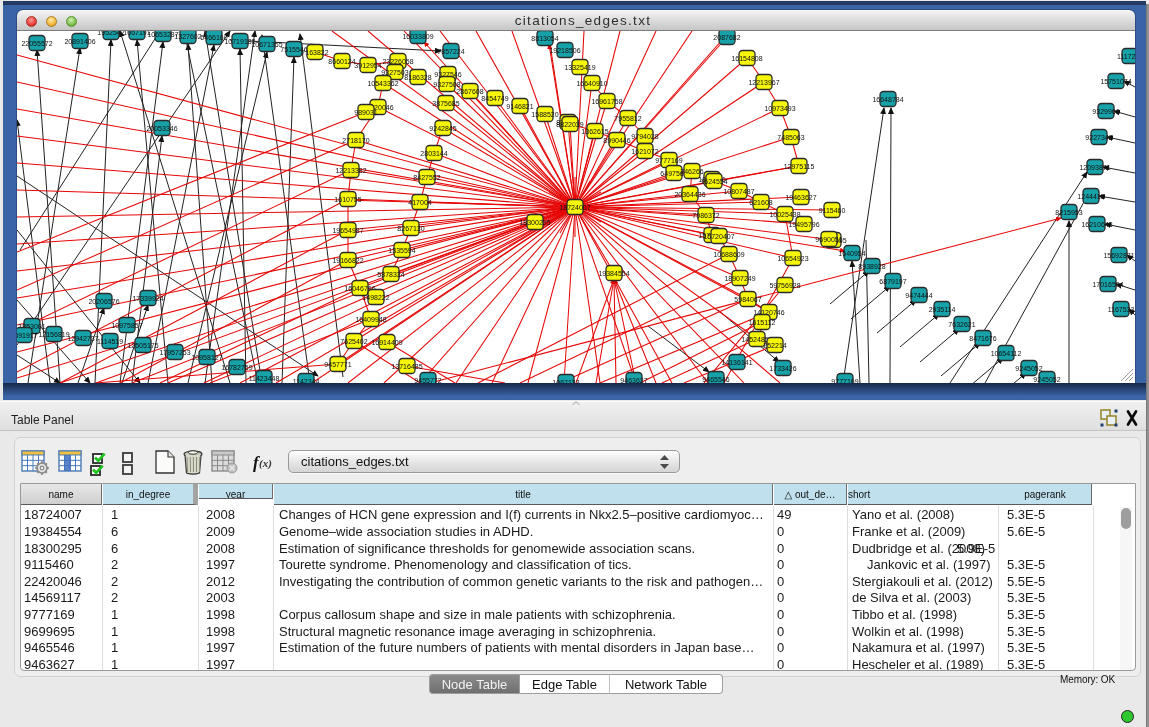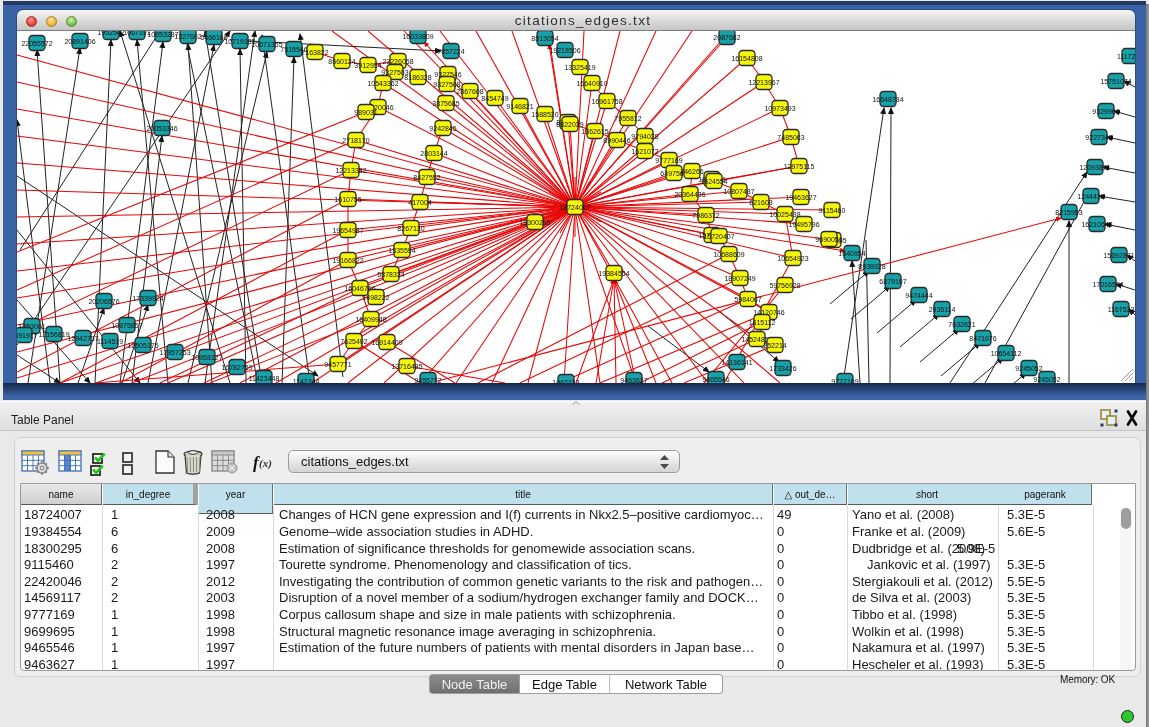--- a/index.html
+++ b/index.html
@@ -650,24 +650,24 @@
 <div class="combo">citations_edges.txt
  <svg width="11" height="14" viewBox="0 0 11 14" style="position:absolute;right:9px;top:4px">
  <path d="M5.5 0 L10 5 H1 z" fill="#4a4a4a"></path>
       <path d="M5.5 14 L10 9 H1 z" fill="#4a4a4a"></path>
     </svg>
 </div>
 <div class="tblwrap">
  <div class="thead">
       <div style="position:absolute;left:0px;top:0;width:81px;height:21px;background:linear-gradient(#e8e8e8,#cfcfcf);border-right:1px solid #6b6b6b;border-bottom:1px solid #5a5a5a;text-align:center;line-height:22px;overflow:hidden">name</div>
       <div style="position:absolute;left:82px;top:0;width:95px;height:21px;background:#bfe0ec;border-right:5px solid #a3a3a3;border-bottom:1px solid #5a5a5a;text-align:center;line-height:22px;overflow:hidden">in_degree</div>
-      <div style="position:absolute;left:178px;top:0;width:74px;height:30px;background:#bfe0ec;border-right:1px solid #6b6b6b;border-bottom:1px solid #5a5a5a;text-align:center;line-height:22px;overflow:hidden">year</div>
+      <div style="position:absolute;left:178px;top:0;width:74px;height:15px;background:#bfe0ec;border-right:1px solid #6b6b6b;border-bottom:1px solid #5a5a5a;text-align:center;line-height:22px;overflow:hidden">year</div>
       <div style="position:absolute;left:253px;top:0;width:499px;height:21px;background:#bfe0ec;border-right:1px solid #6b6b6b;border-bottom:1px solid #5a5a5a;text-align:center;line-height:22px;overflow:hidden">title</div>
       <div style="position:absolute;left:753px;top:0;width:73px;height:21px;background:#bfe0ec;border-right:1px solid #6b6b6b;border-bottom:1px solid #5a5a5a;text-align:center;line-height:22px;overflow:hidden">△ out_de…</div>
-      <div style="position:absolute;left:827px;top:0;width:164px;height:21px;background:#bfe0ec;border-right:6px solid #a21caf;border-bottom:1px solid #5a5a5a;text-align:center;line-height:22px;overflow:hidden">short</div>
+      <div style="position:absolute;left:827px;top:0;width:164px;height:21px;background:#bfe0ec;border-right:6px solid #a21caf;border-bottom:1px solid #5a5a5a;text-align:left;line-height:22px;overflow:hidden">short</div>
       <div style="position:absolute;left:978px;top:0;width:93px;height:21px;background:#bfe0ec;border-right:1px solid #6b6b6b;border-bottom:1px solid #5a5a5a;text-align:center;line-height:22px;overflow:hidden">pagerank</div>
     </div>
  <div style="position:absolute;left:81px;top:22px;width:1px;height:166px;background:#dcdcdc"></div>
     <div style="position:absolute;left:177px;top:22px;width:1px;height:166px;background:#dcdcdc"></div>
     <div style="position:absolute;left:252px;top:22px;width:1px;height:166px;background:#dcdcdc"></div>
     <div style="position:absolute;left:752px;top:22px;width:1px;height:166px;background:#dcdcdc"></div>
     <div style="position:absolute;left:826px;top:22px;width:1px;height:166px;background:#dcdcdc"></div>
     <div style="position:absolute;left:977px;top:22px;width:1px;height:166px;background:#dcdcdc"></div>
     <div style="position:absolute;left:1072px;top:22px;width:1px;height:166px;background:#dcdcdc"></div>
  <div style="position:absolute;top:23.4px;left:0;width:1116px;height:16.6px;line-height:16.6px">
@@ -712,21 +712,20 @@
       <div style="position:absolute;left:178px;width:75px;padding-left:7px;overflow:hidden;white-space:nowrap">2012</div>
       <div style="position:absolute;left:253px;width:500px;padding-left:5px;overflow:hidden;white-space:nowrap">Investigating the contribution of common genetic variants to the risk and pathogen…</div>
       <div style="position:absolute;left:753px;width:74px;padding-left:3px;overflow:hidden;white-space:nowrap">0</div>
       <div style="position:absolute;left:827px;width:151px;padding-left:4px;overflow:hidden;white-space:nowrap">Stergiakouli et al. (2012)</div>
       <div style="position:absolute;left:978px;width:94px;padding-left:8px;overflow:hidden;white-space:nowrap">5.5E-5</div>
     </div>
 <div style="position:absolute;top:106.4px;left:0;width:1116px;height:16.6px;line-height:16.6px">
       <div style="position:absolute;left:0px;width:82px;padding-left:3px;overflow:hidden;white-space:nowrap">14569117</div>
       <div style="position:absolute;left:82px;width:96px;padding-left:8px;overflow:hidden;white-space:nowrap">2</div>
       <div style="position:absolute;left:178px;width:75px;padding-left:7px;overflow:hidden;white-space:nowrap">2003</div>
-      <div style="position:absolute;left:253px;width:500px;padding-left:5px;overflow:hidden;white-space:nowrap">Disruption of a novel member of a sodium/hydrogen exchanger family and DOCK…</div>
       <div style="position:absolute;left:753px;width:74px;padding-left:3px;overflow:hidden;white-space:nowrap">0</div>
       <div style="position:absolute;left:827px;width:151px;padding-left:4px;overflow:hidden;white-space:nowrap">de Silva et al. (2003)</div>
       <div style="position:absolute;left:978px;width:94px;padding-left:8px;overflow:hidden;white-space:nowrap">5.3E-5</div>
     </div>
 <div style="position:absolute;top:123.0px;left:0;width:1116px;height:16.6px;line-height:16.6px">
       <div style="position:absolute;left:0px;width:82px;padding-left:3px;overflow:hidden;white-space:nowrap">9777169</div>
       <div style="position:absolute;left:82px;width:96px;padding-left:8px;overflow:hidden;white-space:nowrap">1</div>
       <div style="position:absolute;left:178px;width:75px;padding-left:7px;overflow:hidden;white-space:nowrap">1998</div>
       <div style="position:absolute;left:253px;width:500px;padding-left:5px;overflow:hidden;white-space:nowrap">Corpus callosum shape and size in male patients with schizophrenia.</div>
       <div style="position:absolute;left:753px;width:74px;padding-left:3px;overflow:hidden;white-space:nowrap">0</div>
@@ -749,21 +748,21 @@
       <div style="position:absolute;left:253px;width:500px;padding-left:5px;overflow:hidden;white-space:nowrap">Estimation of the future numbers of patients with mental disorders in Japan base…</div>
       <div style="position:absolute;left:753px;width:74px;padding-left:3px;overflow:hidden;white-space:nowrap">0</div>
       <div style="position:absolute;left:827px;width:151px;padding-left:4px;overflow:hidden;white-space:nowrap">Nakamura et al. (1997)</div>
       <div style="position:absolute;left:978px;width:94px;padding-left:8px;overflow:hidden;white-space:nowrap">5.3E-5</div>
     </div>
 <div style="position:absolute;top:172.8px;left:0;width:1116px;height:16.6px;line-height:16.6px">
       <div style="position:absolute;left:0px;width:82px;padding-left:3px;overflow:hidden;white-space:nowrap">9463627</div>
       <div style="position:absolute;left:82px;width:96px;padding-left:8px;overflow:hidden;white-space:nowrap">1</div>
       <div style="position:absolute;left:178px;width:75px;padding-left:7px;overflow:hidden;white-space:nowrap">1997</div>
       <div style="position:absolute;left:753px;width:74px;padding-left:3px;overflow:hidden;white-space:nowrap">0</div>
-      <div style="position:absolute;left:827px;width:151px;padding-left:4px;overflow:hidden;white-space:nowrap">Hescheler et al. (1993)</div>
+      <div style="position:absolute;left:827px;width:151px;padding-left:4px;overflow:hidden;white-space:nowrap">Hescheler et al. (1989)</div>
       <div style="position:absolute;left:978px;width:94px;padding-left:8px;overflow:hidden;white-space:nowrap">5.3E-5</div>
     </div>
  <div style="position:absolute;right:3px;top:23px;width:12px;height:164px;background:#f6f6f6"></div>
  <div style="position:absolute;right:4px;top:24px;width:10px;height:21px;background:#9e9e9e;border-radius:5px"></div>
 </div>
 <div class="seg" style="left:429px;width:90px;background:linear-gradient(#8c8c8c,#6f6f6f);color:#f2f2f2;border-radius:4px 0 0 4px;border-right:none">Node Table</div>
 <div class="seg" style="left:519px;width:91px;border-right:1px solid #c0c0c0">Edge Table</div>
 <div class="seg" style="left:610px;width:113px;border-left:none;border-radius:0 4px 4px 0">Network Table</div>
 <div class="memtxt">Memory: OK</div>
 <div style="position:absolute;left:1121px;top:710px;width:13px;height:13px;border-radius:50%;background:#2ec72e;border:1.5px solid #222"></div>

